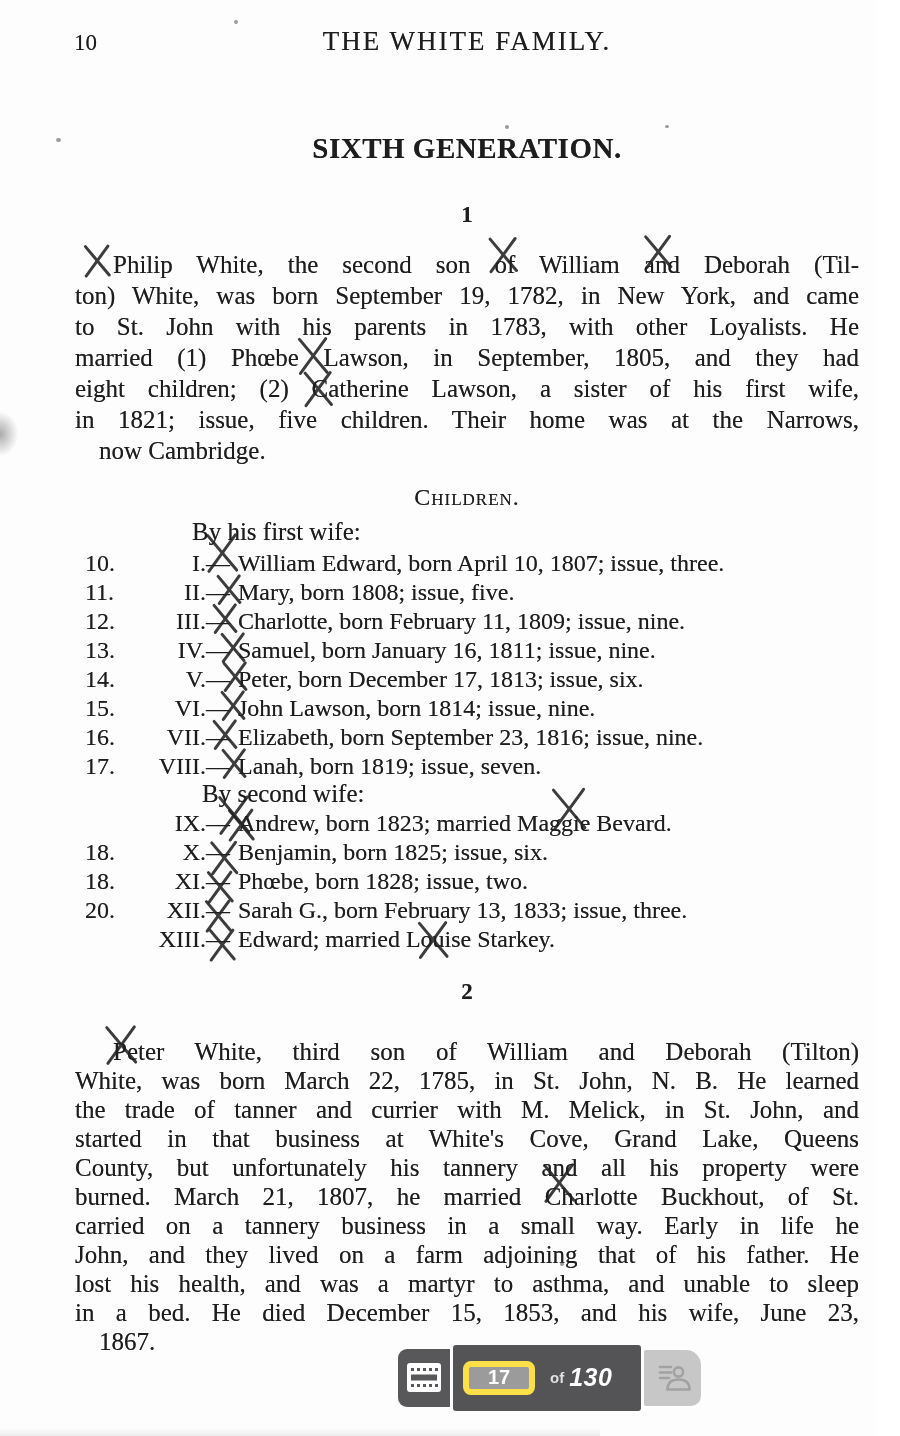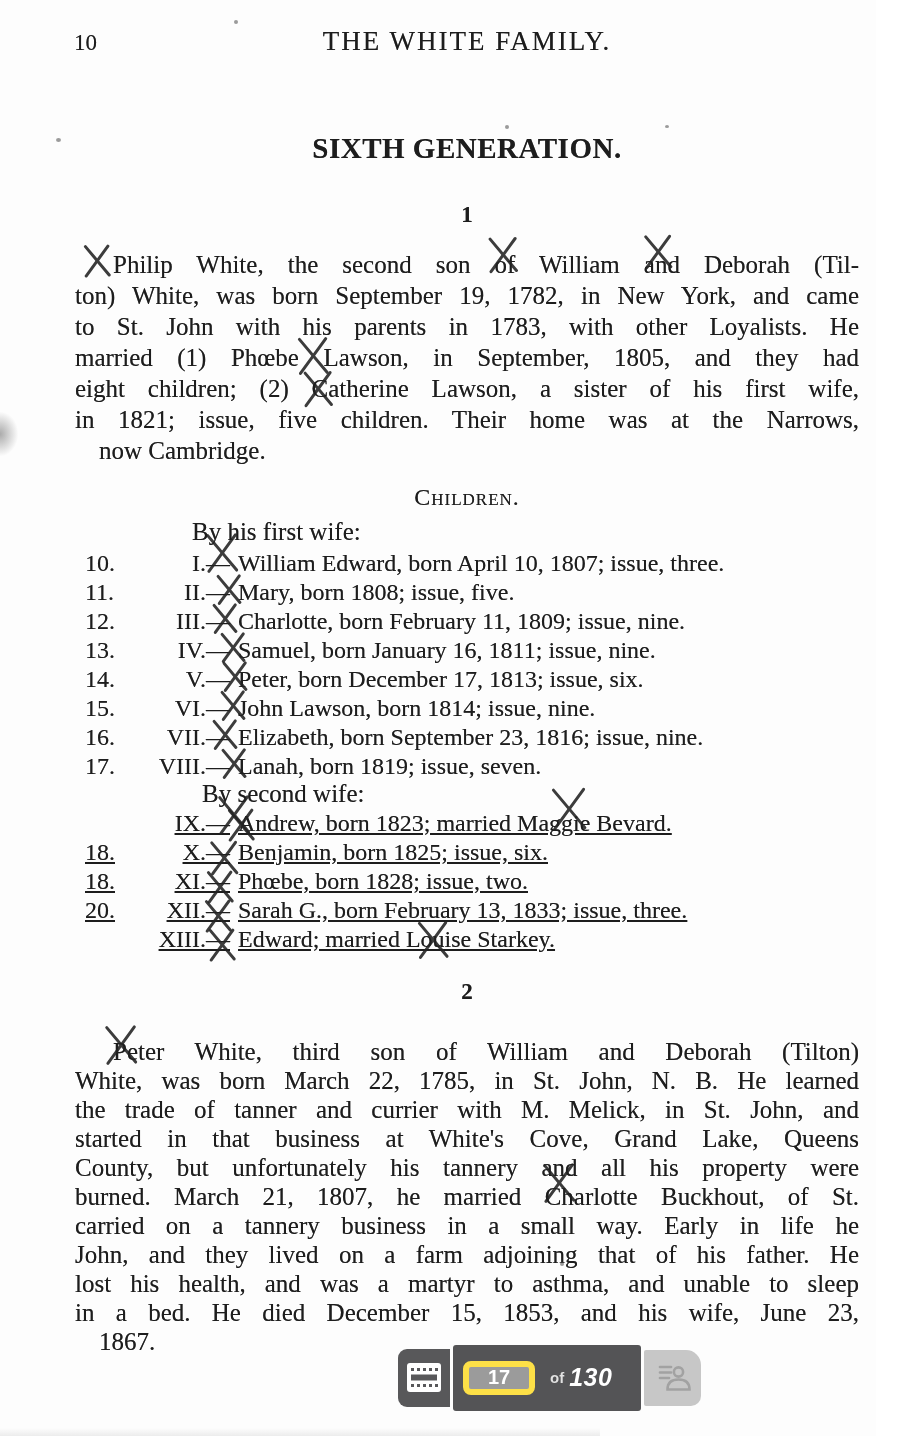--- a/index.html
+++ b/index.html
@@ -23,21 +23,21 @@
   .p1 .ln{line-height:31px;} .p2 .ln{line-height:29px;}
   .ln{text-align:justify;text-align-last:justify;white-space:normal;}
   .ln.last{text-align-last:left;margin-left:24px;}
   .ln.indent{text-indent:38px;}
 
   
   .children-head{left:75px;top:484px;width:784px;text-align:center;font-size:24px;font-variant:small-caps;letter-spacing:1px;}
   .wife-label{font-size:25px;line-height:27px;}
   .l1{left:192px;top:518px;} .l2{left:202px;top:780px;}
   .childlist{left:85px;width:790px;}
-  .g1{top:549px;} .g2{top:809px;text-decoration:underline;}
+  .g1{top:549px;} .g2{top:809px;}
   .crow{display:flex;height:29px;line-height:29px;font-size:24px;}
   .cn{width:50px;flex:none;}
   .cr{width:95px;flex:none;text-align:right;}
   .ct{margin-left:8px;white-space:nowrap;}
 
   
   .xm{position:absolute;pointer-events:none;opacity:.88;}
   .xm::before,.xm::after{content:"";position:absolute;left:50%;top:-2%;width:2.6px;height:104%;background:#222;border-radius:2px;}
   .xm::before{transform:translateX(-50%) rotate(36deg);}
   .xm::after{transform:translateX(-50%) rotate(-40deg);}

